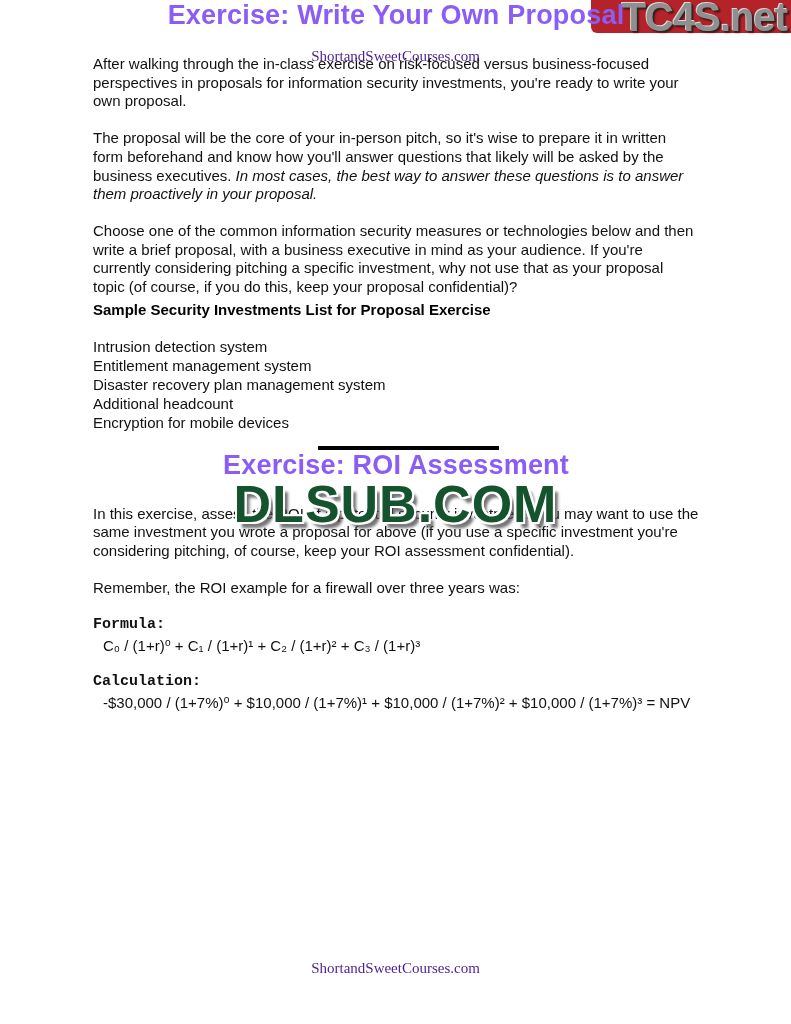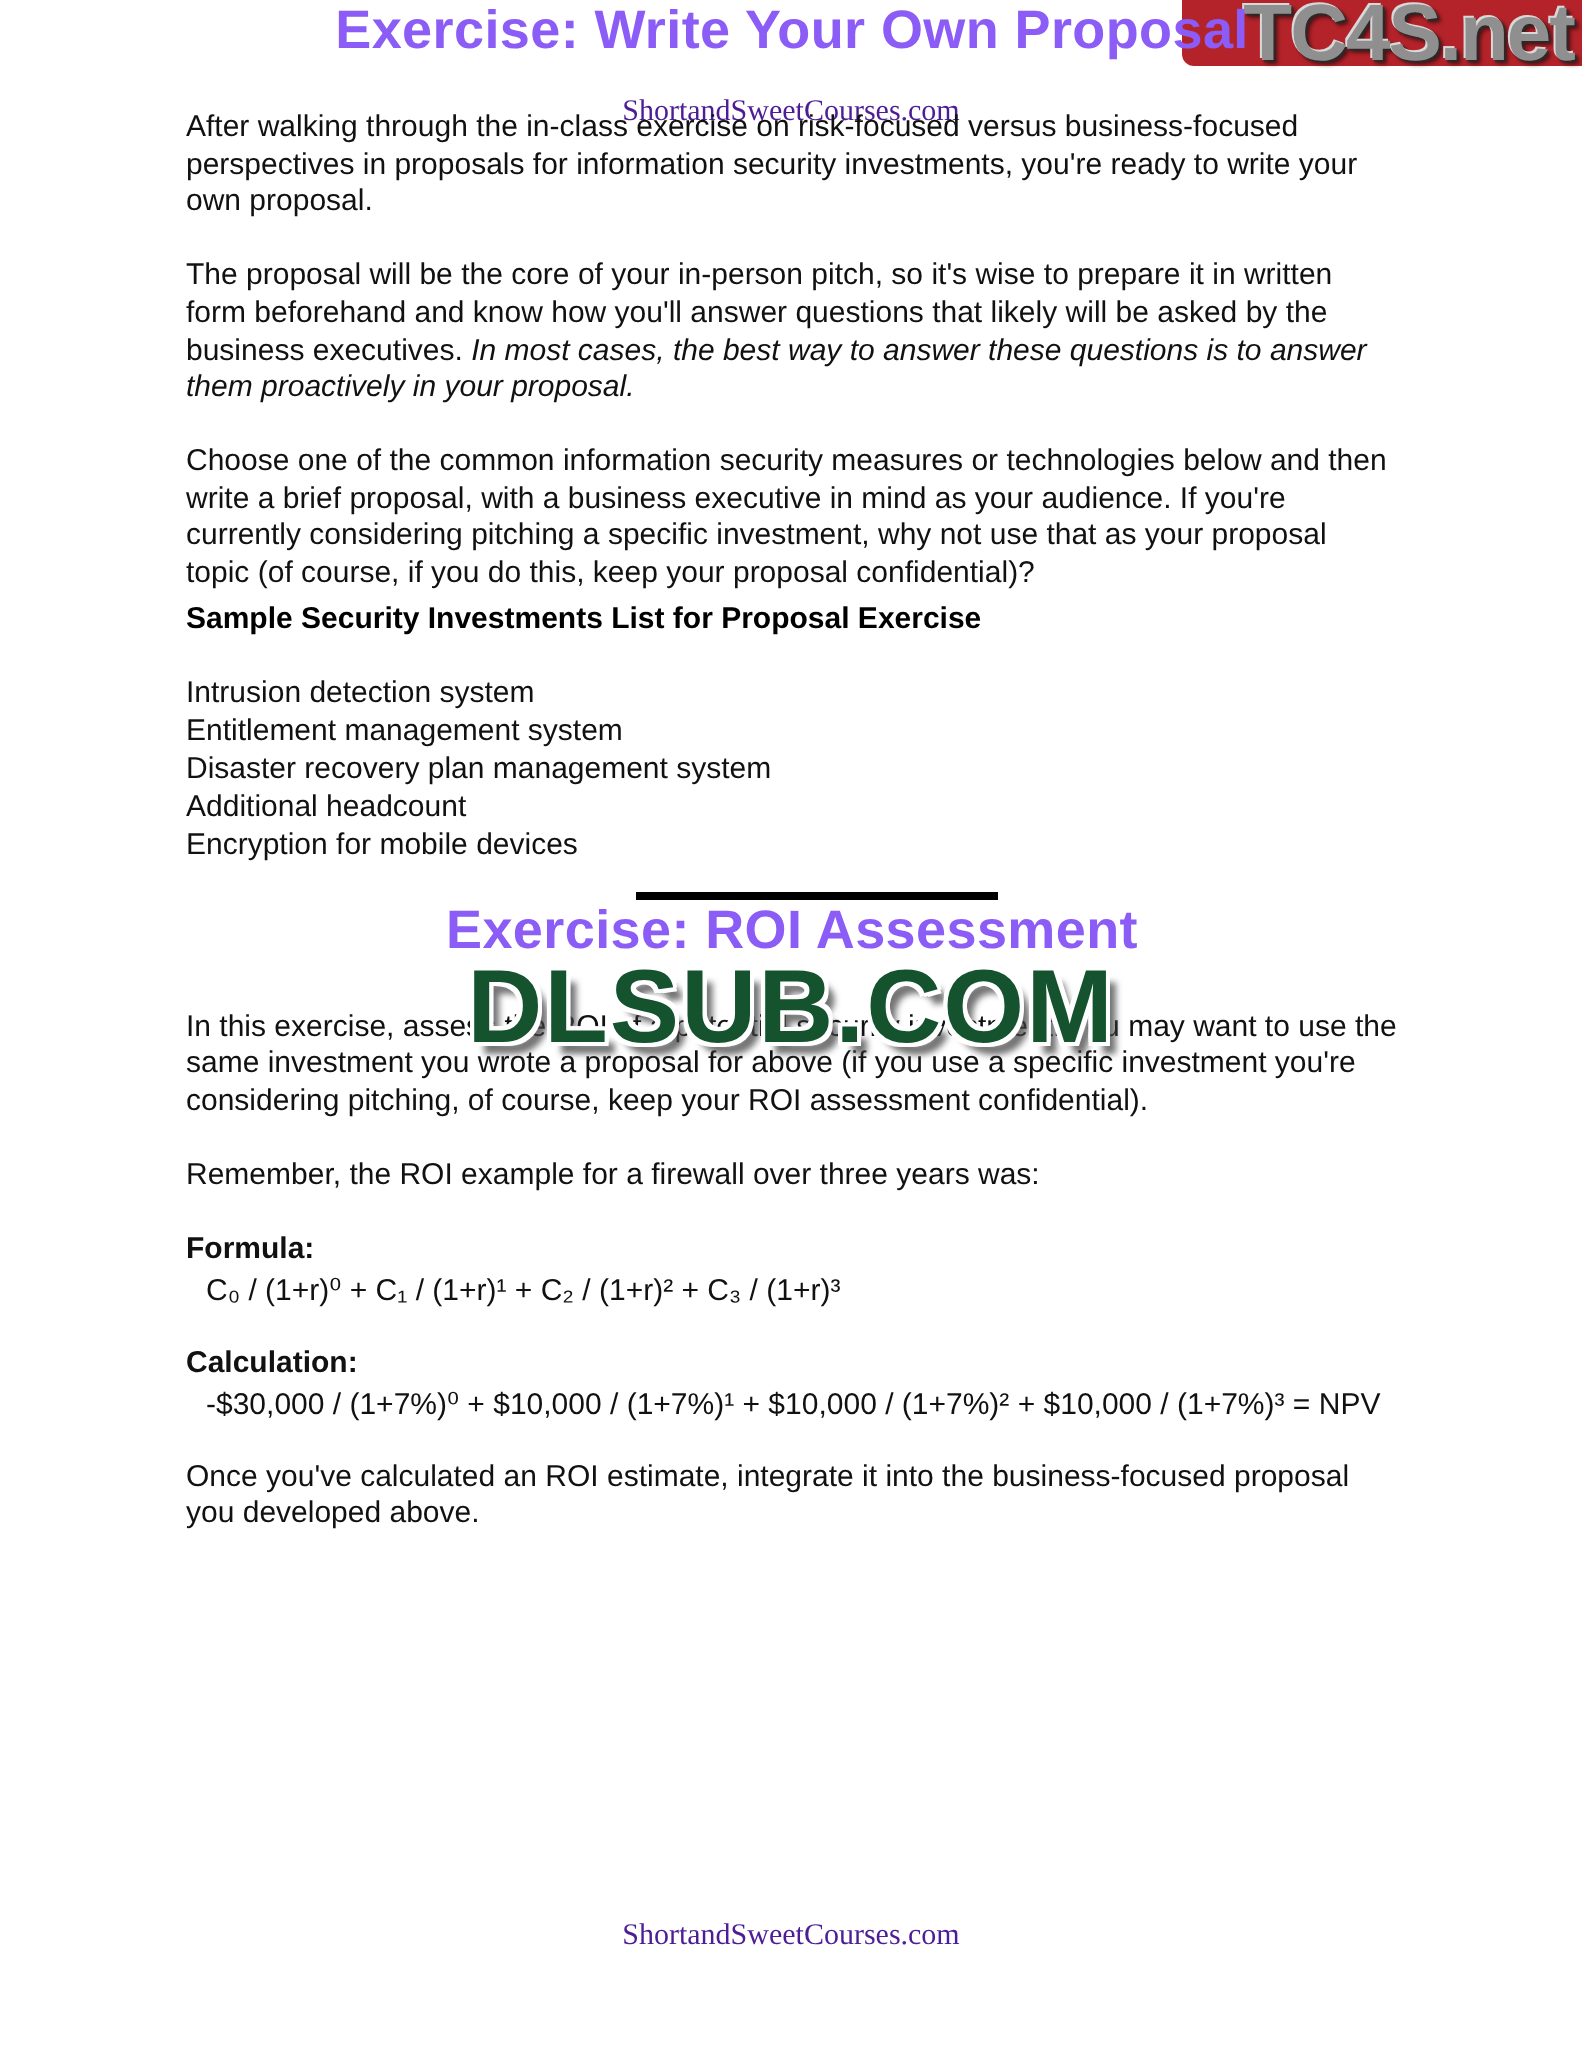--- a/index.html
+++ b/index.html
@@ -66,21 +66,21 @@
 
   .divider {
     width: 181px;
     height: 4px;
     background: #000;
     margin: 14px auto 0 auto;
     transform: translateX(12px);
   }
 
   .formula-block { margin-top: 17px; font-size: 15px; line-height: 19px; }
-  .formula-block .block-label { font-weight: bold; display: block; }
+  .formula-block .block-label { font-weight: bold; display: block; font-family: Liberation Mono, monospace; }
   .formula-block .block-line { display: block; margin-top: 2px; margin-left: 10px; }
 
   
   .corner-logo {
     position: absolute;
     top: 0;
     right: 0;
     width: 200px;
     height: 33px;
     background: #b5232a;
@@ -184,21 +184,20 @@
     <div class="formula-block">
       <span class="block-label">Formula:</span>
       <span class="block-line">C₀ / (1+r)⁰ + C₁ / (1+r)¹ + C₂ / (1+r)² + C₃ / (1+r)³</span>
     </div>
 
     <div class="formula-block">
       <span class="block-label">Calculation:</span>
       <span class="block-line">-$30,000 / (1+7%)⁰ + $10,000 / (1+7%)¹ + $10,000 / (1+7%)² + $10,000 / (1+7%)³ = NPV</span>
     </div>
 
-    <p class="body-para">Once you've calculated an ROI estimate, integrate it into the business-focused proposal you developed above.</p>
 
   </div>
 
   <div class="watermark">DLSUB.COM</div>
 
   <div class="site-footer">ShortandSweetCourses.com</div>
 
 
 </div>
 

